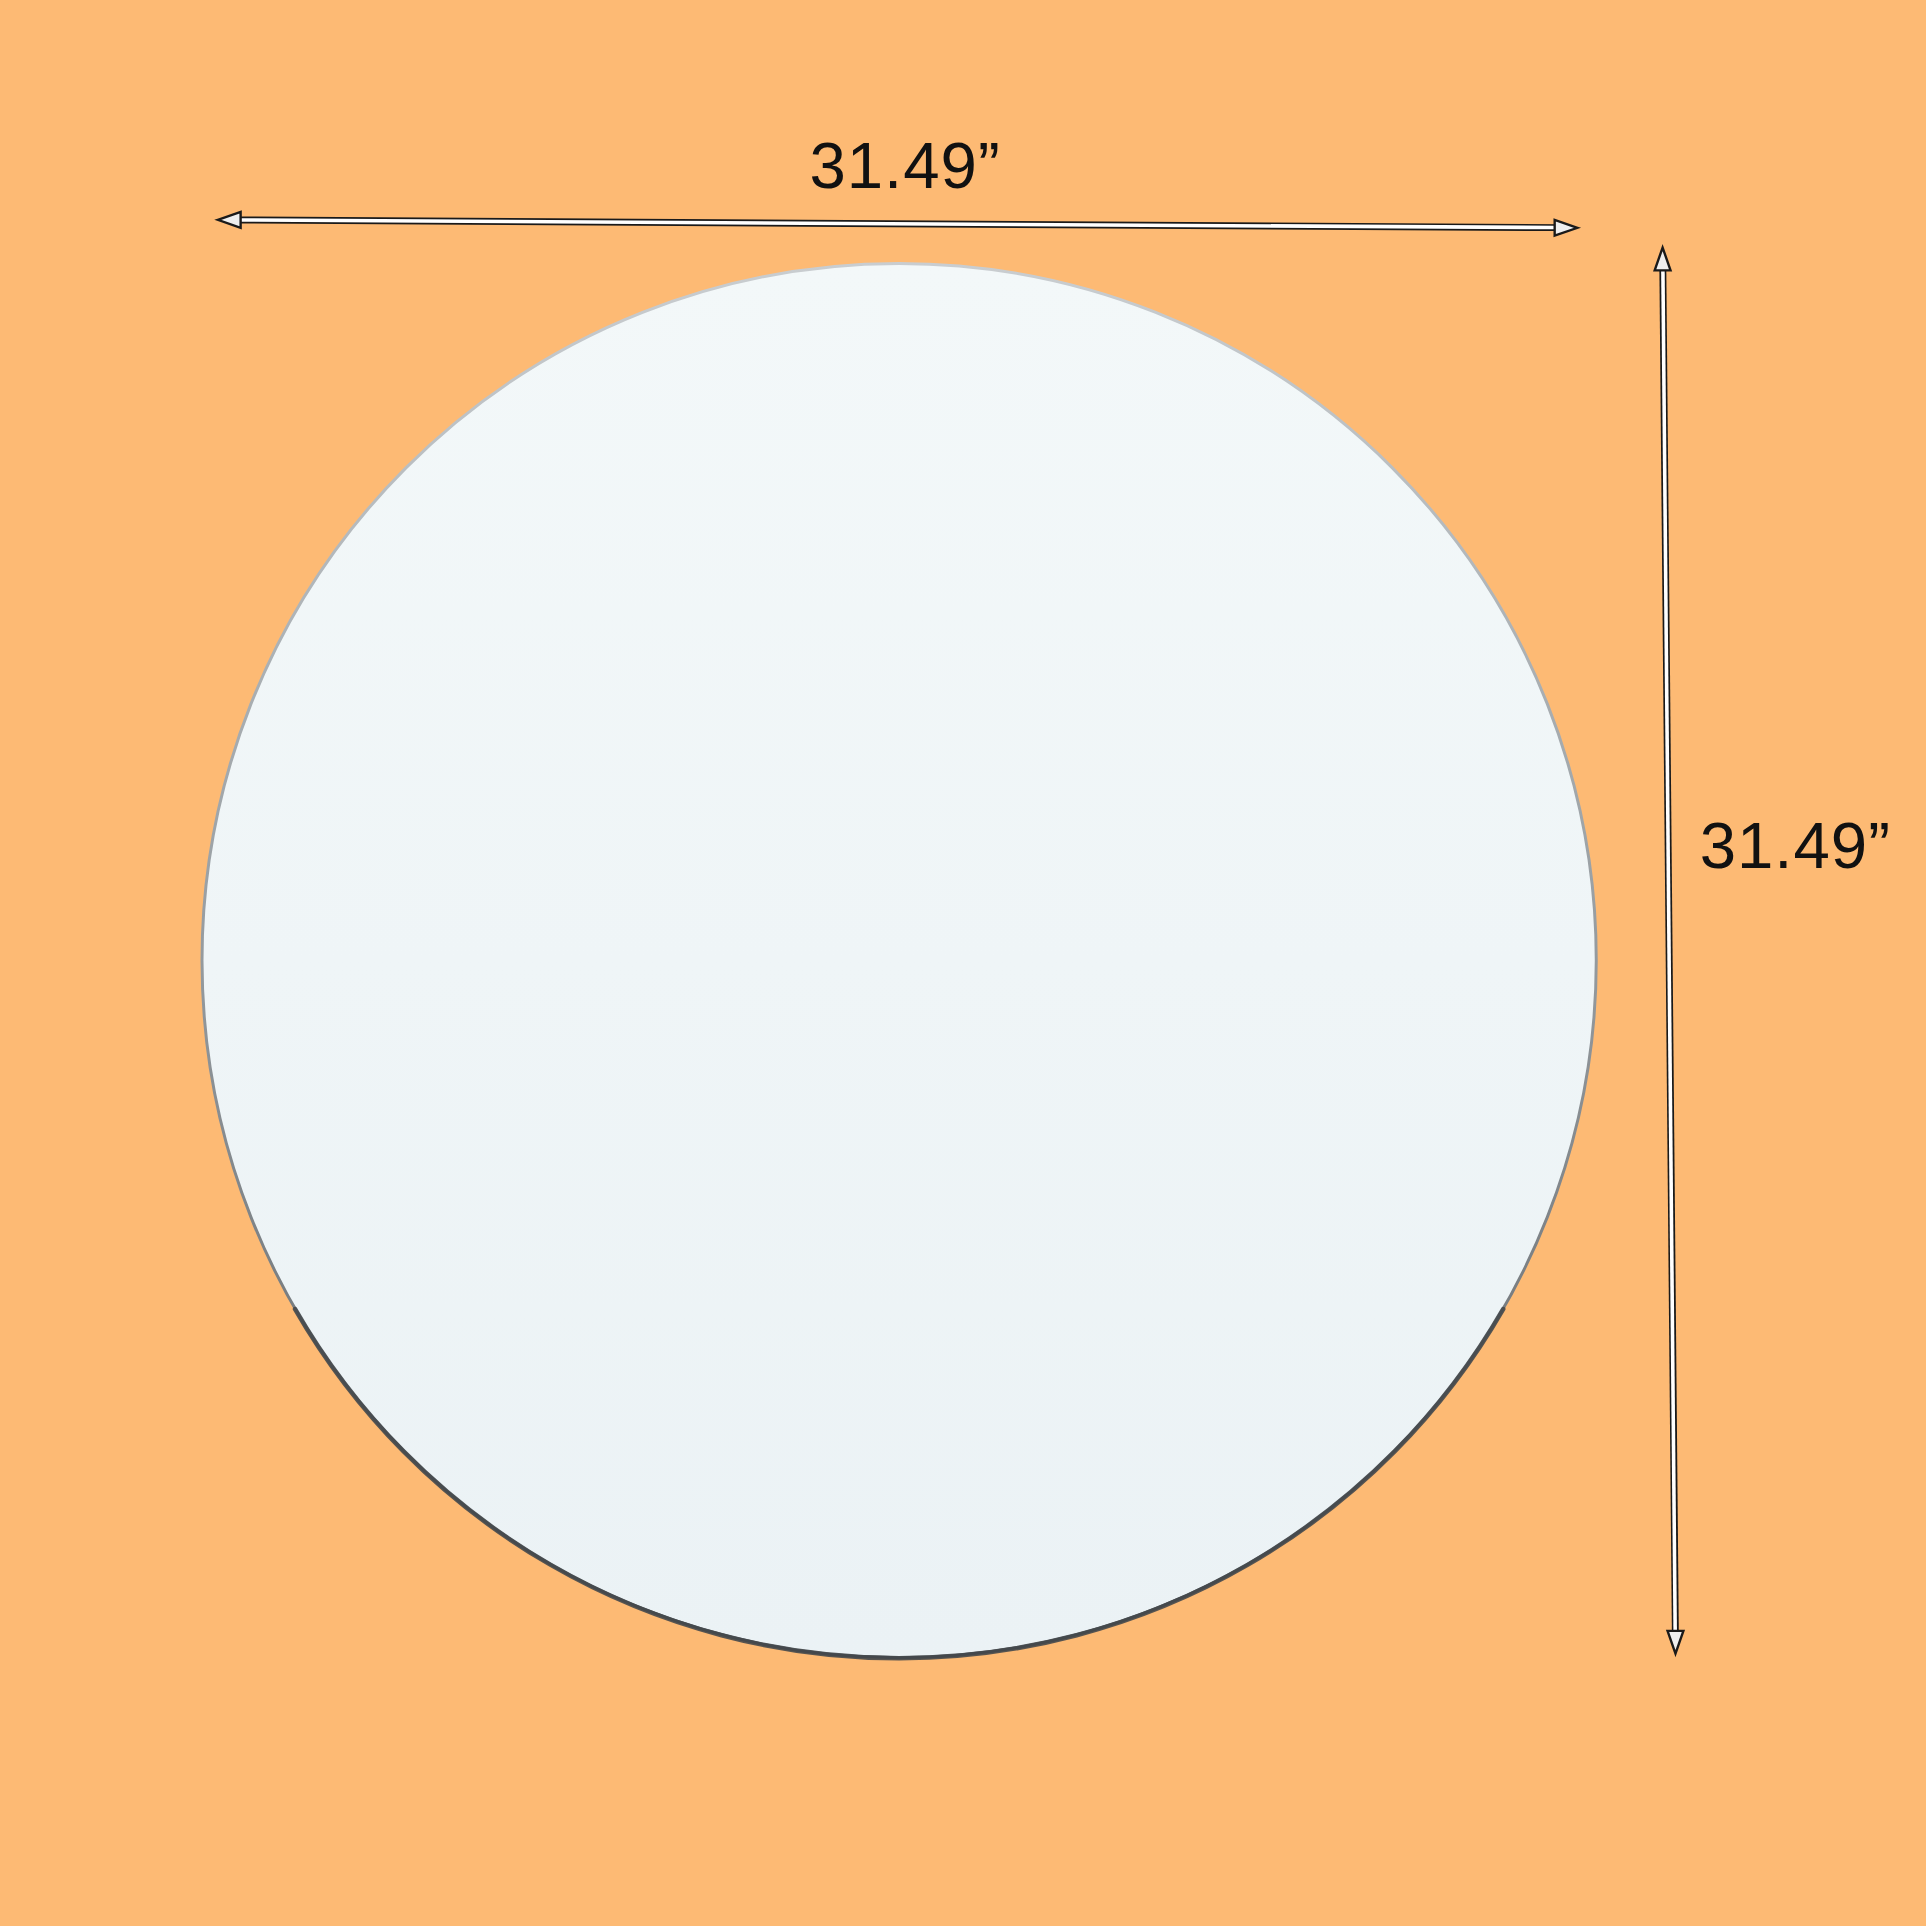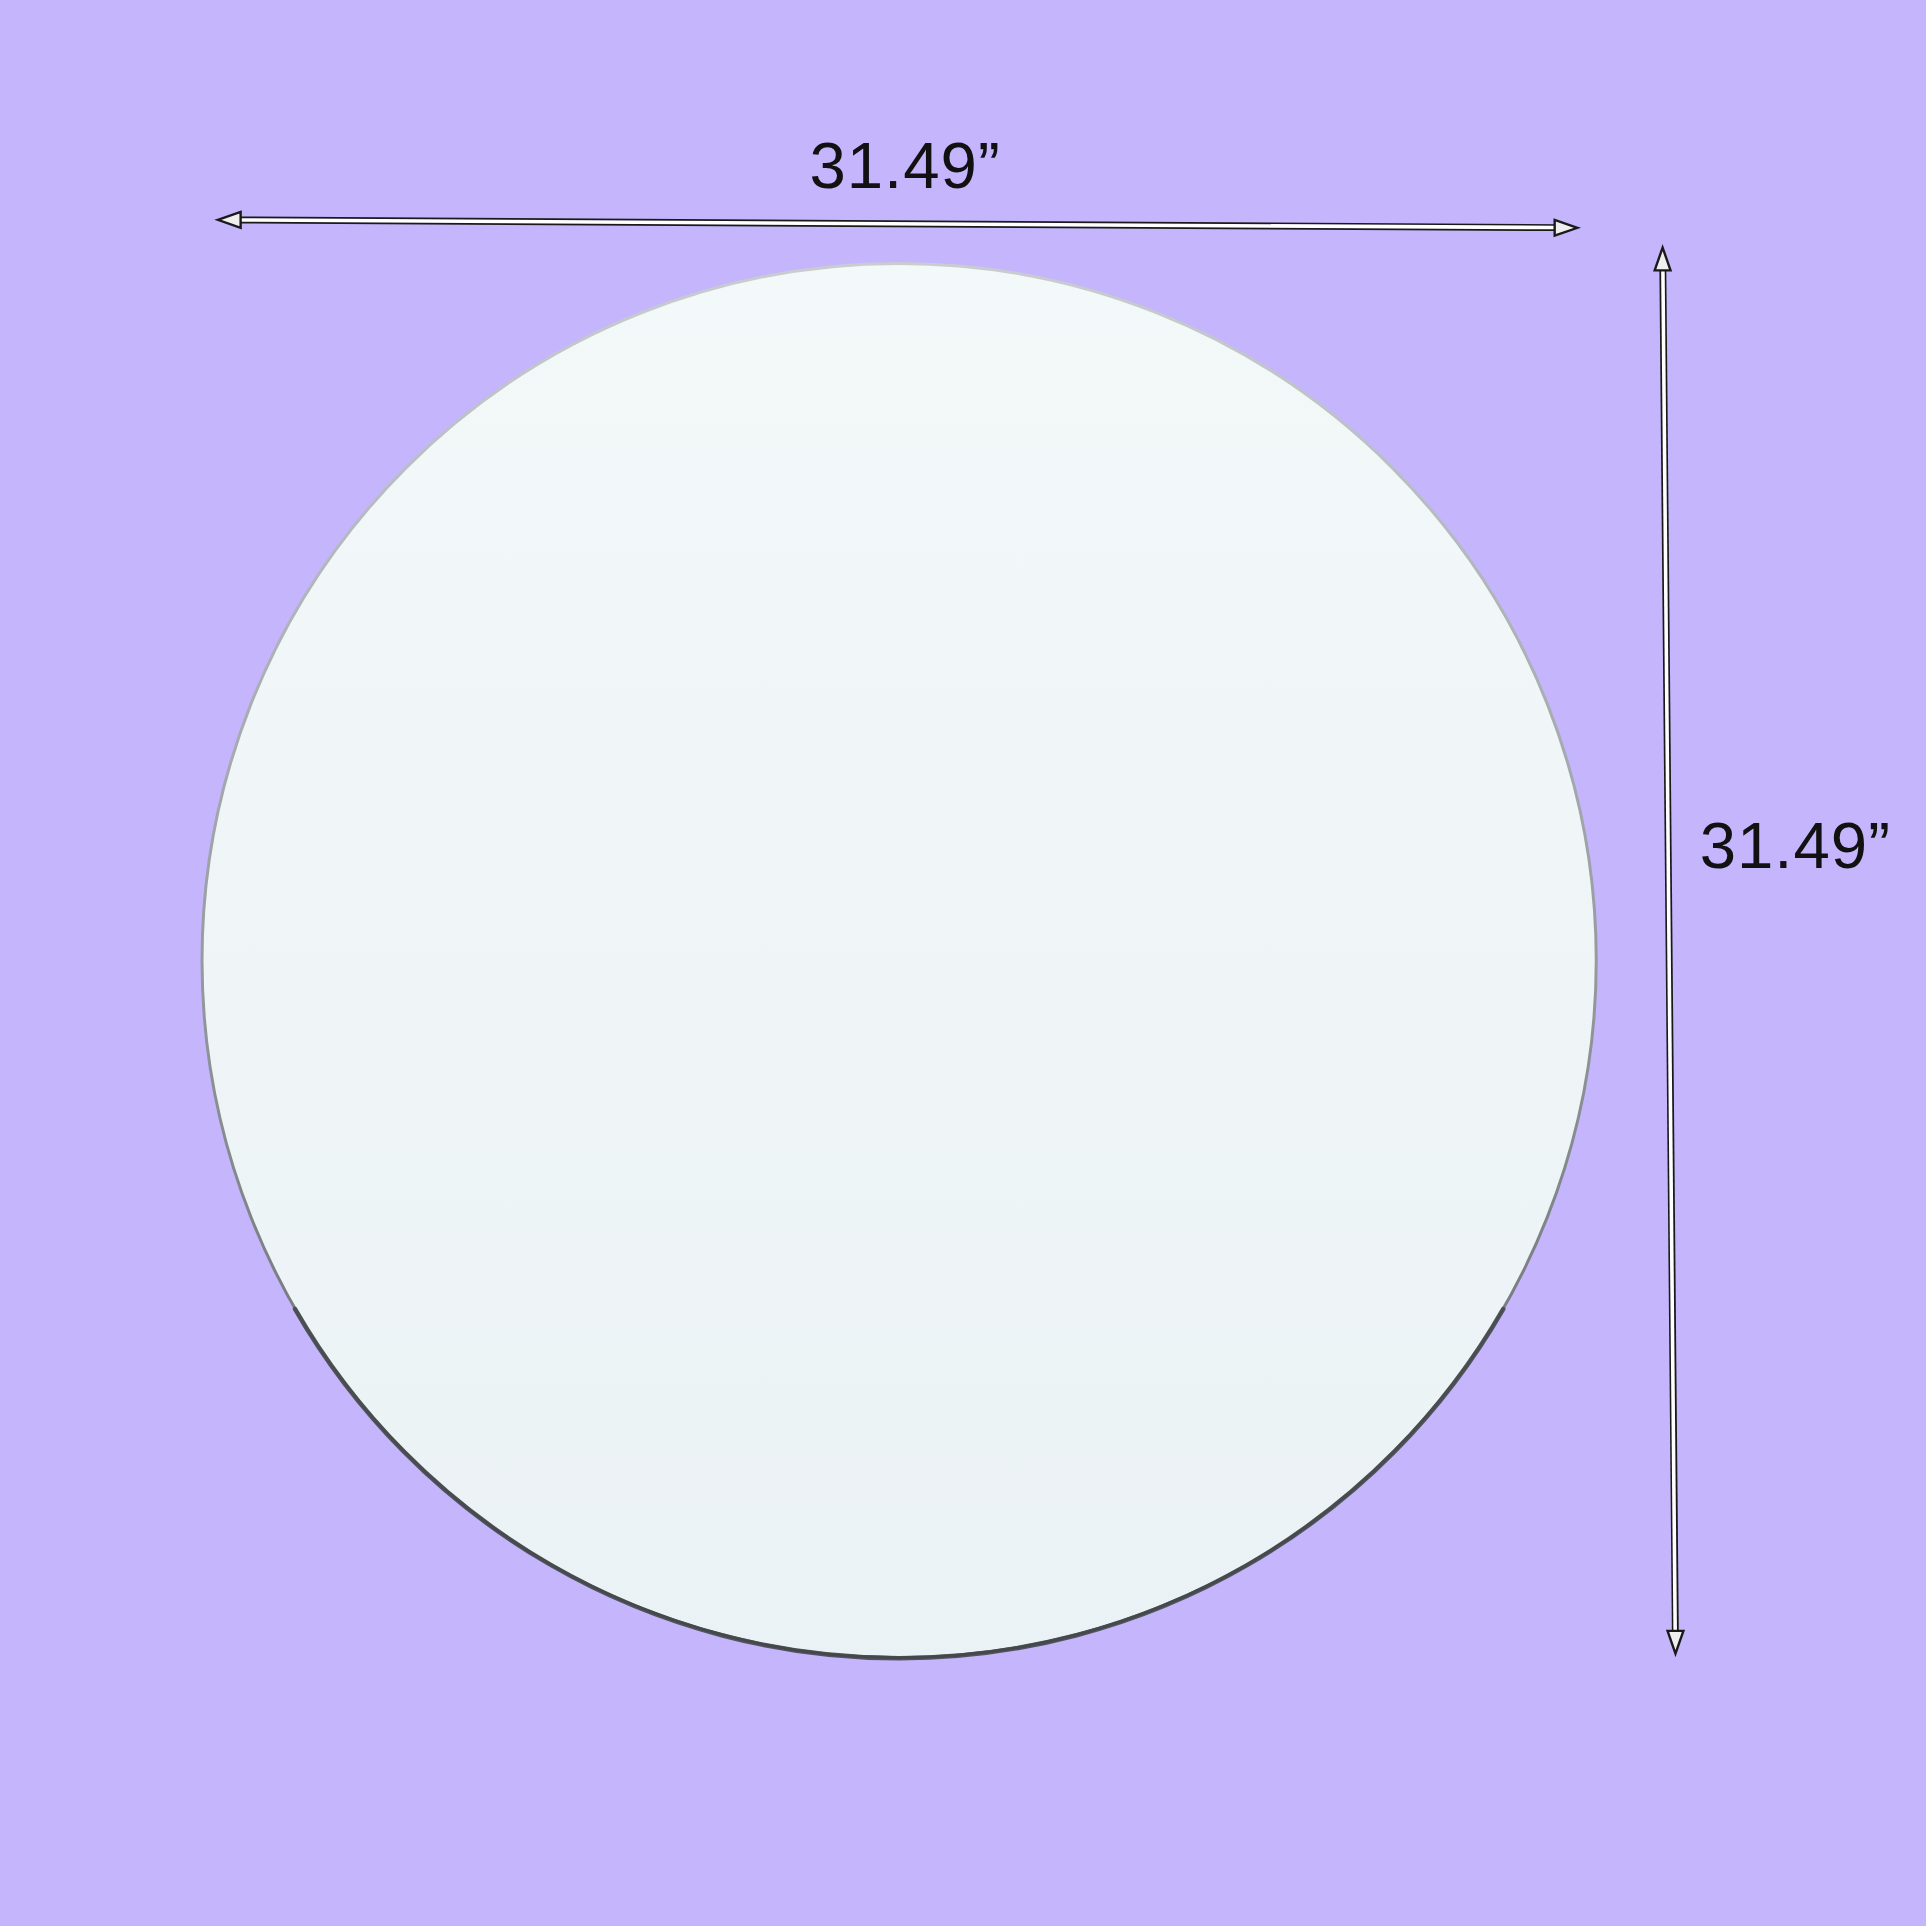--- a/index.html
+++ b/index.html
@@ -7,21 +7,21 @@
     padding: 0;
     background: #ffffff;
     width: 1927px;
     height: 1927px;
     font-family: "Liberation Sans", sans-serif;
   }
   .canvas {
     position: relative;
     width: 1927px;
     height: 1927px;
-    background: #c4b5fd;
+    background: #fdba74;
     overflow: hidden;
   }
   .canvas svg {
     position: absolute;
     left: 0;
     top: 0;
     display: block;
   }
   text.dim-label {
     font-family: "Liberation Sans", sans-serif;

